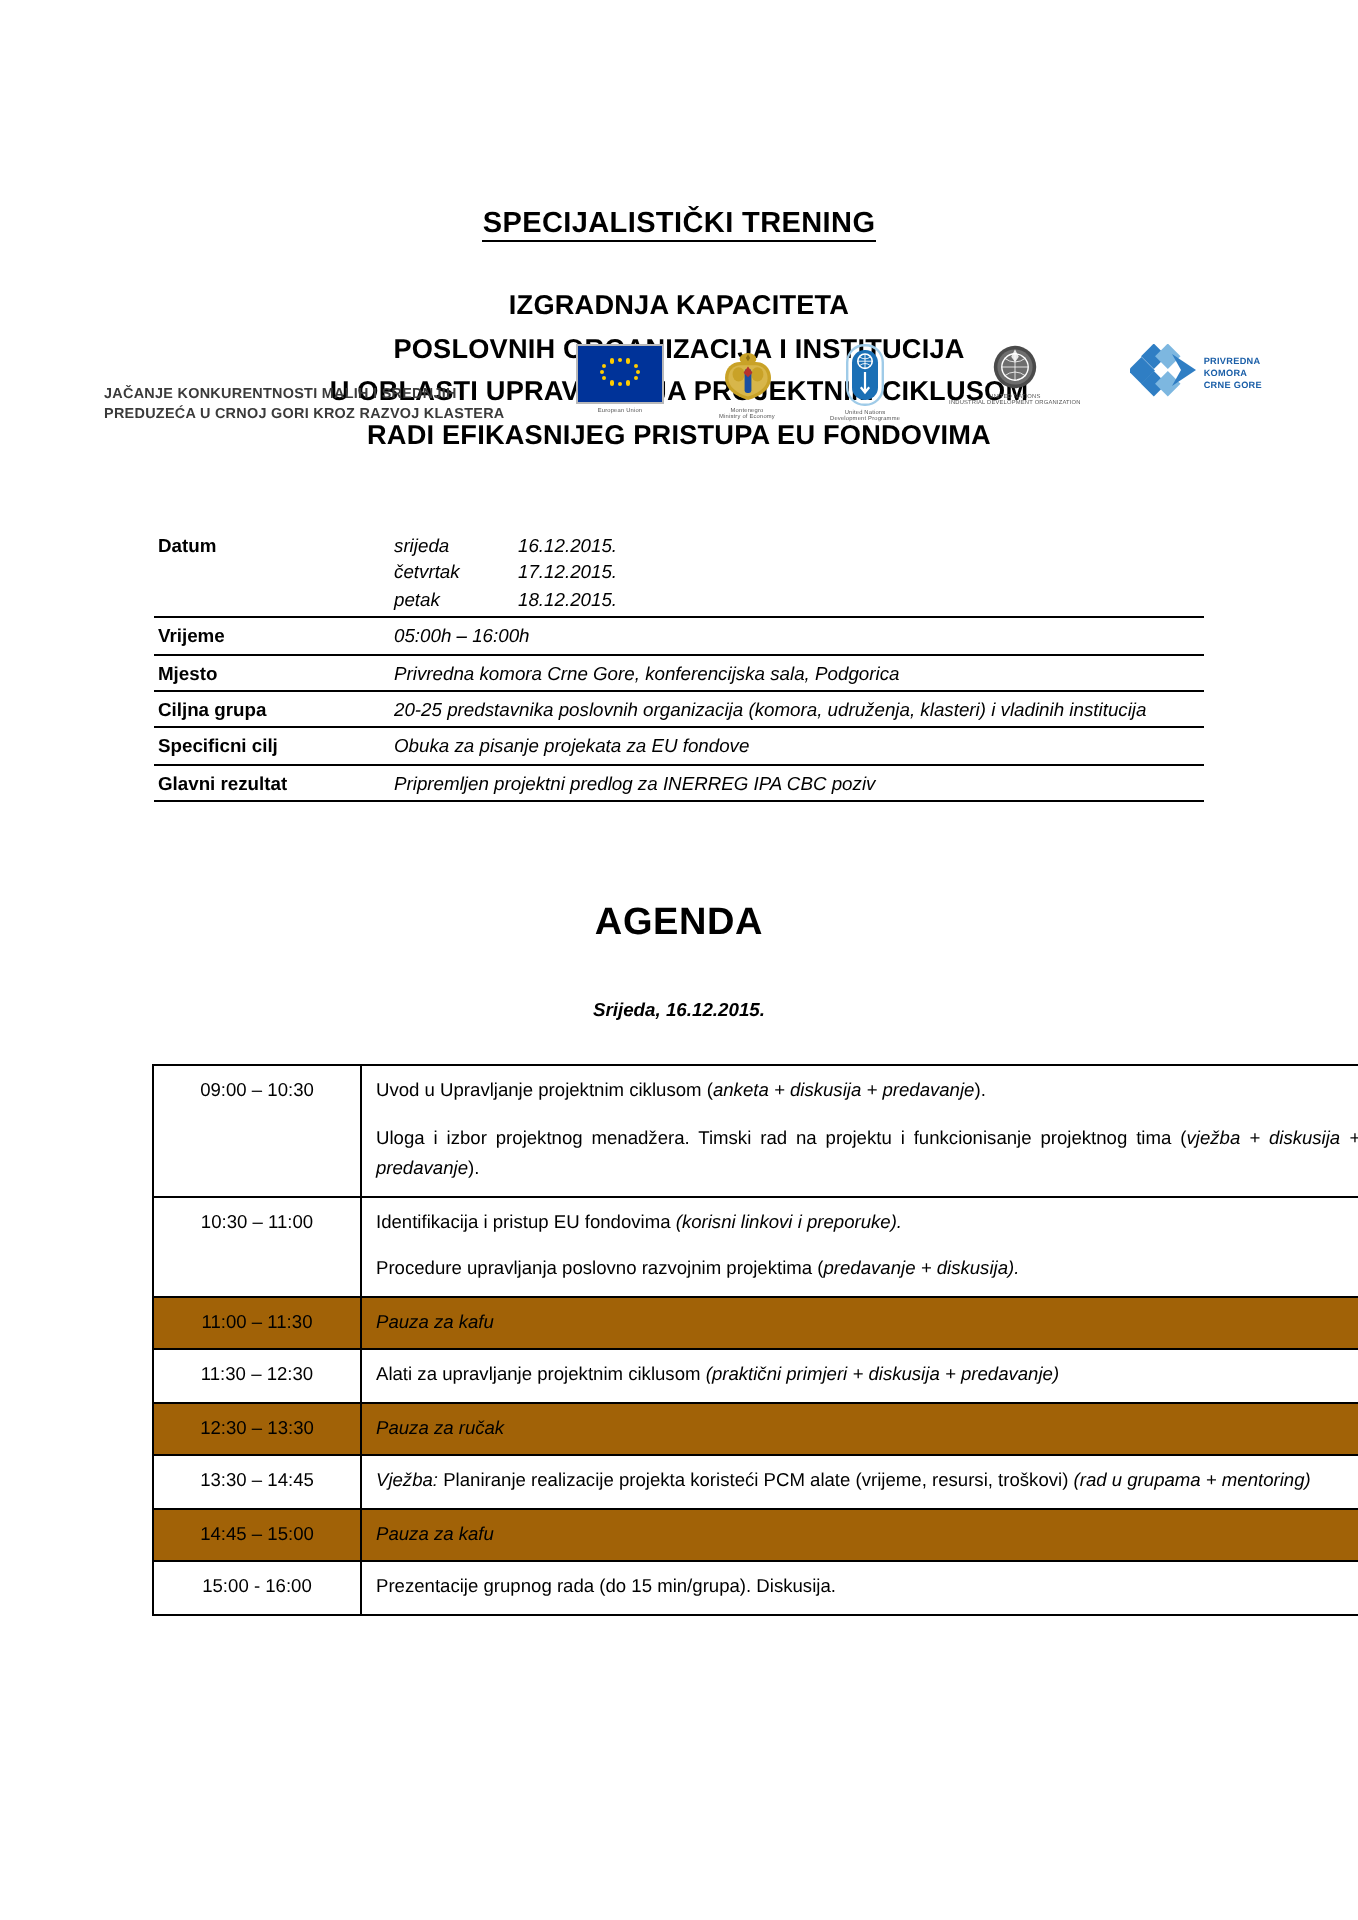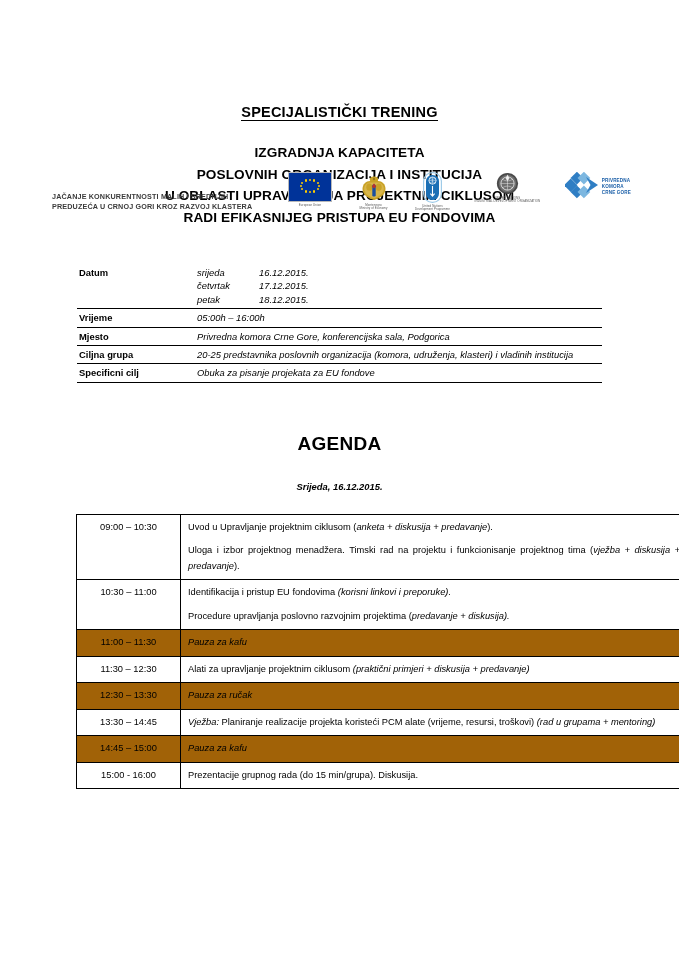--- a/index.html
+++ b/index.html
@@ -334,20 +334,24 @@
           <td class="val">Privredna komora Crne Gore, konferencijska sala, Podgorica</td>
         </tr>
         <tr>
           <td class="lbl">Ciljna grupa</td>
           <td class="val">20-25 predstavnika poslovnih organizacija (komora, udruženja, klasteri) i vladinih institucija</td>
         </tr>
         <tr>
           <td class="lbl">Specificni cilj</td>
           <td class="val">Obuka za pisanje projekata za EU fondove</td>
         </tr>
+        <tr>
+          <td class="lbl">Glavni rezultat</td>
+          <td class="val">Pripremljen projektni predlog za INERREG IPA CBC poziv</td>
+        </tr>
       </tbody>
   </table>
 
   <div class="agenda-title">AGENDA</div>
   <div class="agenda-date">Srijeda, 16.12.2015.</div>
 
   <table class="agenda-table">
     <tbody id="agenda-body">
         <tr>
           <td class="time">09:00 – 10:30</td>

